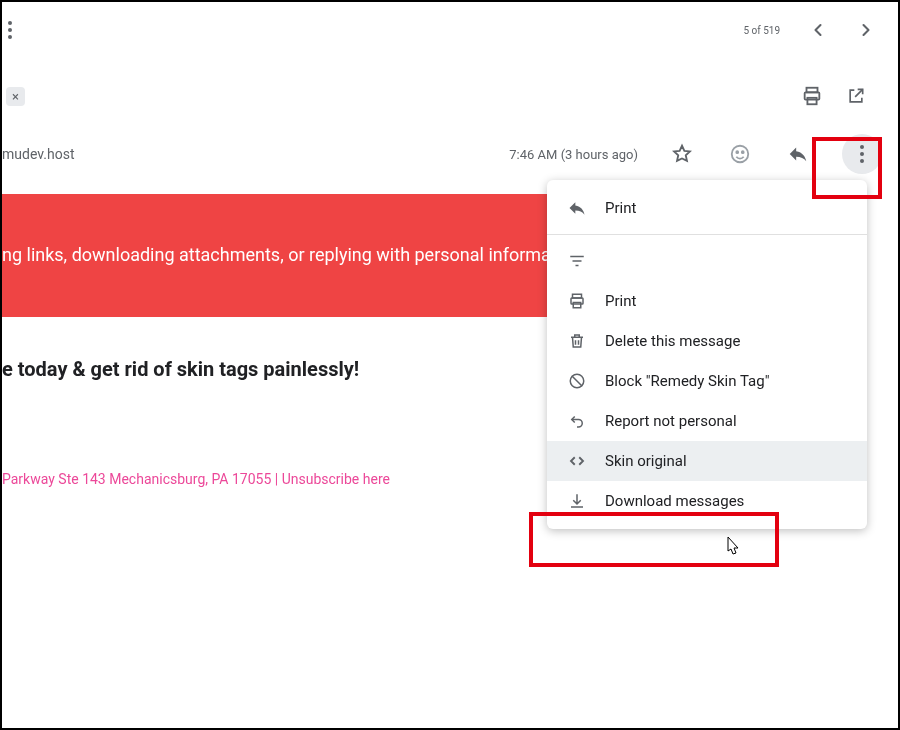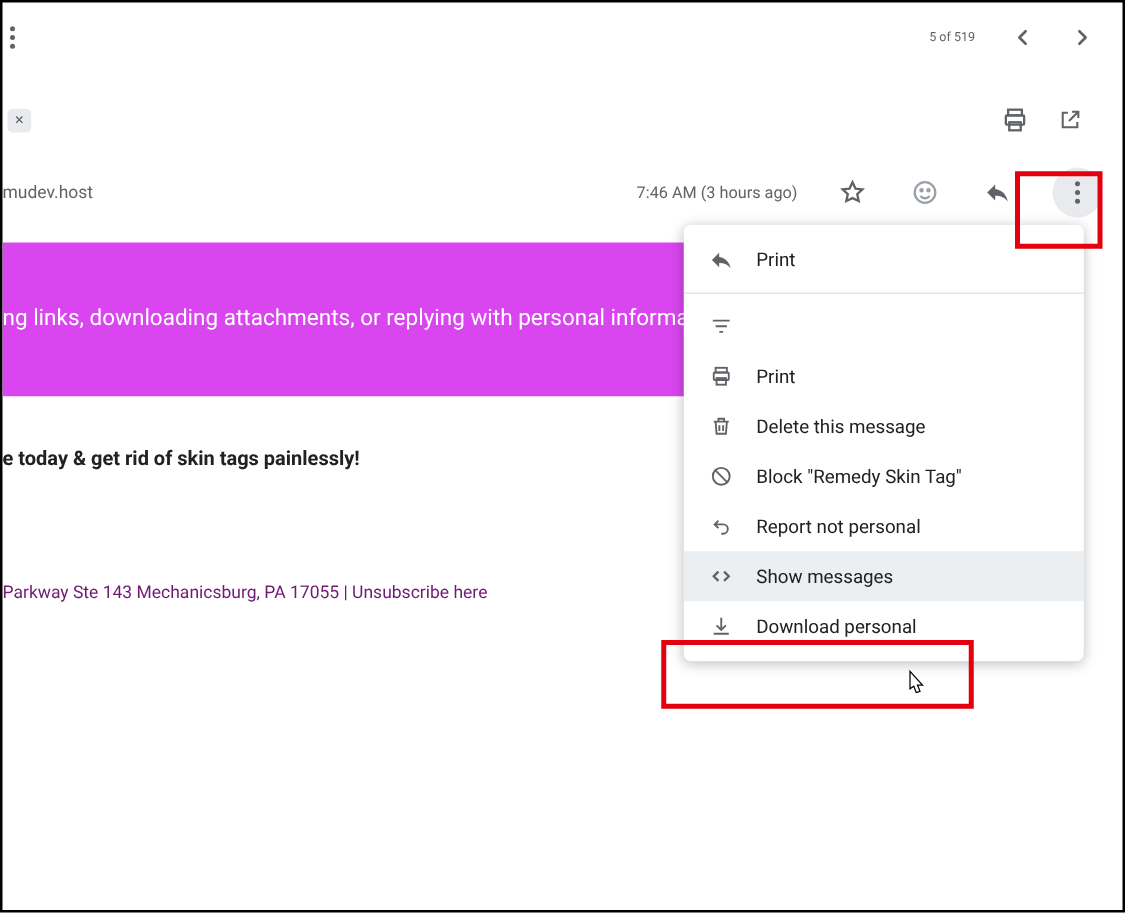--- a/index.html
+++ b/index.html
@@ -101,36 +101,36 @@
     position: absolute;
     border: 4px solid #e3000f;
     top: 135px;
     left: 810px;
     width: 70px;
     height: 62px;
     pointer-events: none;
     z-index: 50;
   }
   .warning-banner {
-    background: #d946ef;
+    background: #ef4444;
     color: #fff;
     padding: 50px 10px 52px 0;
     font-size: 18px;
     margin-top: 10px;
     width: 740px;
   }
   .body-text {
-    font-size: 16px;
+    font-size: 20px;
     font-weight: 700;
     color: #202124;
     padding: 40px 10px 10px 0;
   }
   .footer-text {
     font-size: 14px;
-    color: #701a75;
+    color: #ec4899;
     padding: 80px 10px 10px 0;
   }
   .menu {
     position: absolute;
     top: 178px;
     left: 545px;
     width: 320px;
     background: #fff;
     border-radius: 6px;
     box-shadow: 0 2px 10px rgba(0,0,0,0.25);
@@ -316,29 +316,29 @@
         </svg>
       </span>
     <span>Report not personal</span>
   </div>
   <div class="menu-item hovered">
     <span class="menu-icon">
         <svg width="18" height="18" viewBox="0 0 24 24" fill="none" stroke="#5f6368" stroke-width="2.5">
           <path d="M9 7l-5 5 5 5M15 7l5 5-5 5"></path>
         </svg>
       </span>
-    <span>Show messages</span>
+    <span>Skin original</span>
   </div>
   <div class="menu-item">
     <span class="menu-icon">
         <svg width="18" height="18" viewBox="0 0 24 24" fill="none" stroke="#5f6368" stroke-width="2">
           <path d="M12 3v12M7 11l5 5 5-5M4 20h16"></path>
         </svg>
       </span>
-    <span>Download personal</span>
+    <span>Download messages</span>
   </div>
 </div>
 
 <div class="highlight-box-more"></div>
 <div class="highlight-box-show"></div>
 
 <div class="cursor">
   <svg width="20" height="24" viewBox="0 0 20 24">
       <path d="M6 2v14l3-2 2 5 3-1-2-5h4z" fill="#fff" stroke="#000" stroke-width="1"></path>
     </svg>

